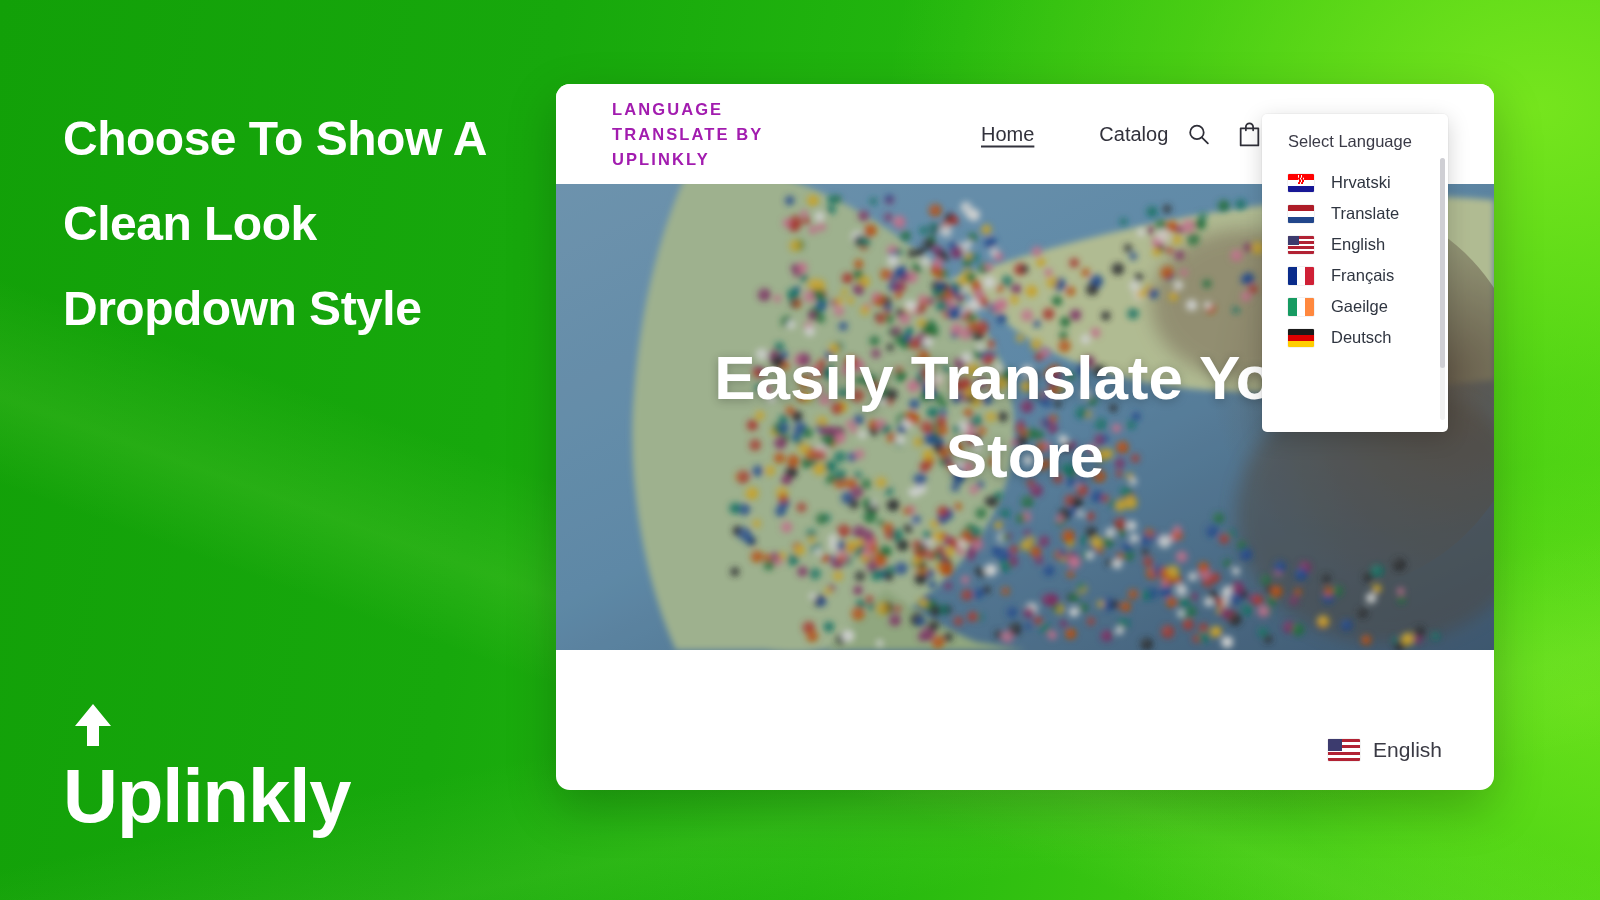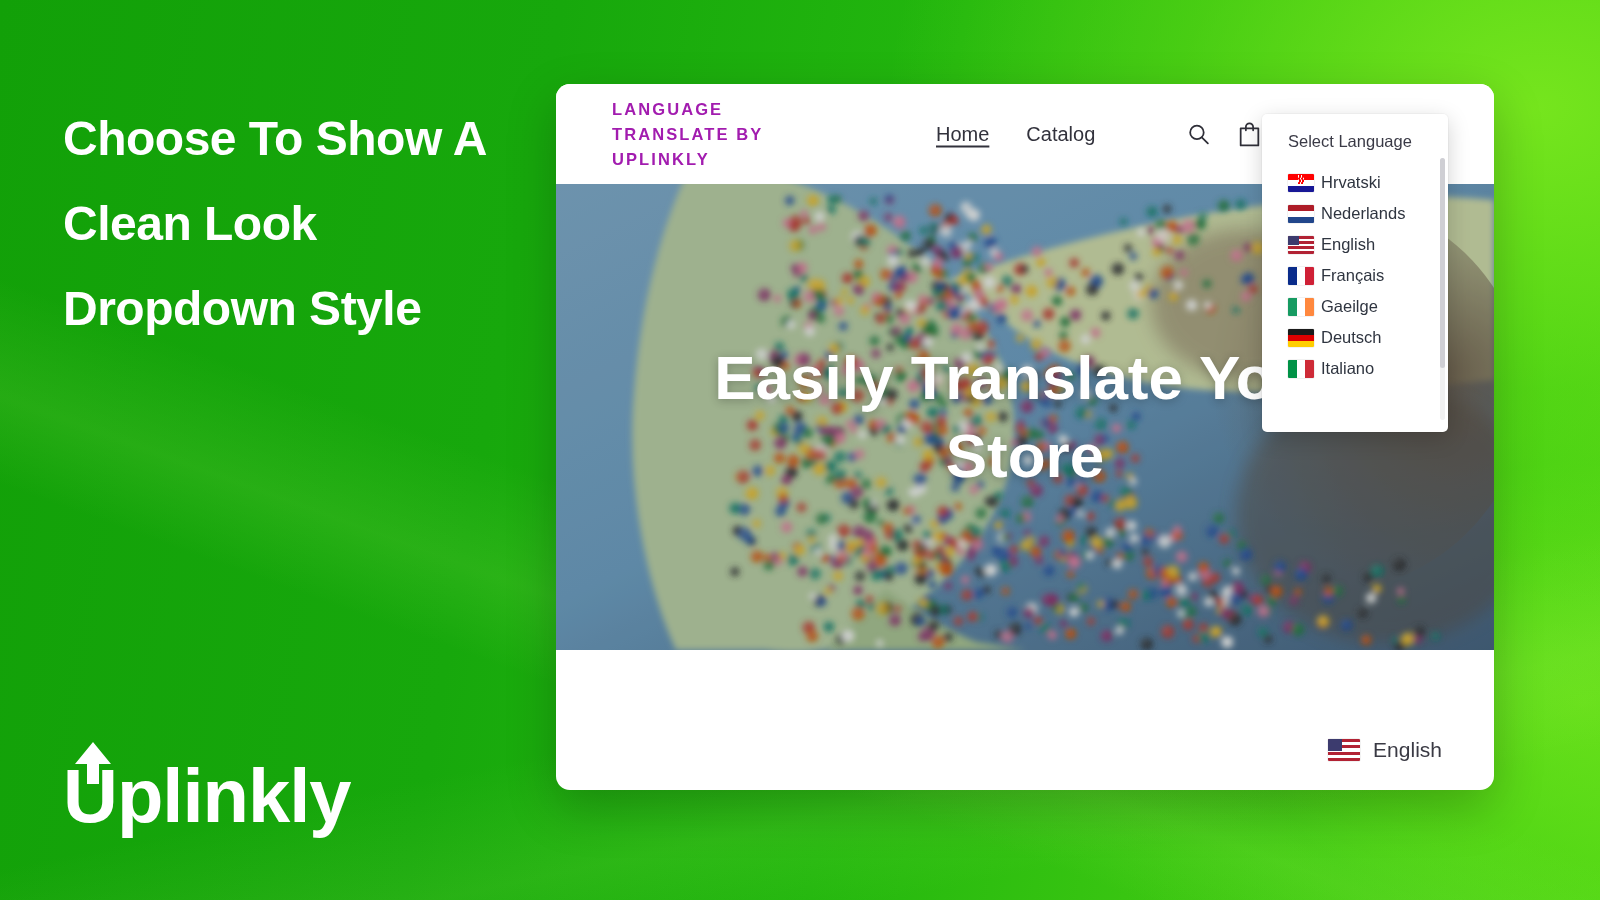--- a/index.html
+++ b/index.html
@@ -32,21 +32,21 @@
   }
   #promo h1 {
     font-size:48px;
     line-height:85px;
     font-weight:700;
     color:#ffffff;
     letter-spacing:-0.5px;
   }
   #logo {
     position:absolute; left:63px; bottom:66px; z-index:4;
-    display:flex; align-items:flex-end;
+    display:flex; align-items:center;
   }
   #logo .mark { position:relative; width:0; height:0; }
   #logo .word {
     font-size:76px; font-weight:700; color:#fff; letter-spacing:-1px;
     line-height:1;
   }
 
   
   #card {
     position:absolute; left:556px; top:84px;
@@ -64,22 +64,22 @@
     display:flex; align-items:center;
     padding:0 0 0 56px;
     background:#fff;
   }
   #shop-title {
     font-size:16.5px; font-weight:700; line-height:25px;
     letter-spacing:2.1px; color:#a21caf; text-transform:uppercase;
     width:215px;
   }
   #shop-nav {
-    position:absolute; left:380px; top:50%; transform:translateY(-50%);
-    display:flex; gap:37px; align-items:center;
+    position:absolute; left:425px; top:50%; transform:translateY(-50%);
+    display:flex; gap:65px; align-items:center;
   }
   #shop-nav a {
     font-size:20px; color:#32323c; text-decoration:none;
   }
   #shop-nav a.active { text-decoration:underline; text-underline-offset:5px; }
   #shop-icons {
     position:absolute; left:630px; top:50%; transform:translateY(-50%);
     display:flex; gap:26px; align-items:center;
   }
   #shop-icons svg { display:block; }
@@ -130,21 +130,21 @@
     z-index:9;
     padding:18px 0 10px 8px;
     overflow:hidden;
   }
   #dd-title {
     font-size:16.5px; color:#3a3a46;
     padding:0 0 0 18px; margin-bottom:16px;
   }
   #dd-list { padding:0; }
   .dd-item {
-    display:flex; align-items:center; gap:7px;
+    display:flex; align-items:center; gap:17px;
     padding:6px 0 6px 18px;
     cursor:pointer;
   }
   .dd-label { font-size:16.5px; color:#2f3540; }
 
   
   #dd-scroll-track {
     position:absolute; right:3px; top:44px;
     width:5px; height:262px;
     background:#f0f0f0; border-radius:3px;
@@ -2204,21 +2204,21 @@
           <i class="chk"></i>
         </span>
         <span class="dd-label">Hrvatski</span>
       </div>
       <div class="dd-item">
         <span class="flag f-nl">
           <i class="s1"></i>
           <i class="s2"></i>
           <i class="s3"></i>
         </span>
-        <span class="dd-label">Nederlands</span>
+        <span class="dd-label">Translate</span>
       </div>
       <div class="dd-item">
         <span class="flag f-us">
           <i class="stripes"></i>
           <i class="canton"></i>
         </span>
         <span class="dd-label">English</span>
       </div>
       <div class="dd-item">
         <span class="flag f-fr">
@@ -2237,24 +2237,16 @@
         <span class="dd-label">Gaeilge</span>
       </div>
       <div class="dd-item">
         <span class="flag f-de">
           <i class="s1"></i>
           <i class="s2"></i>
           <i class="s3"></i>
         </span>
         <span class="dd-label">Deutsch</span>
       </div>
-      <div class="dd-item">
-        <span class="flag f-it">
-          <i class="s1"></i>
-          <i class="s2"></i>
-          <i class="s3"></i>
-        </span>
-        <span class="dd-label">Italiano</span>
-      </div>
     </div>
   <div id="dd-scroll-track"></div>
   <div id="dd-scroll-thumb"></div>
 </div>
 
 </body></html>

